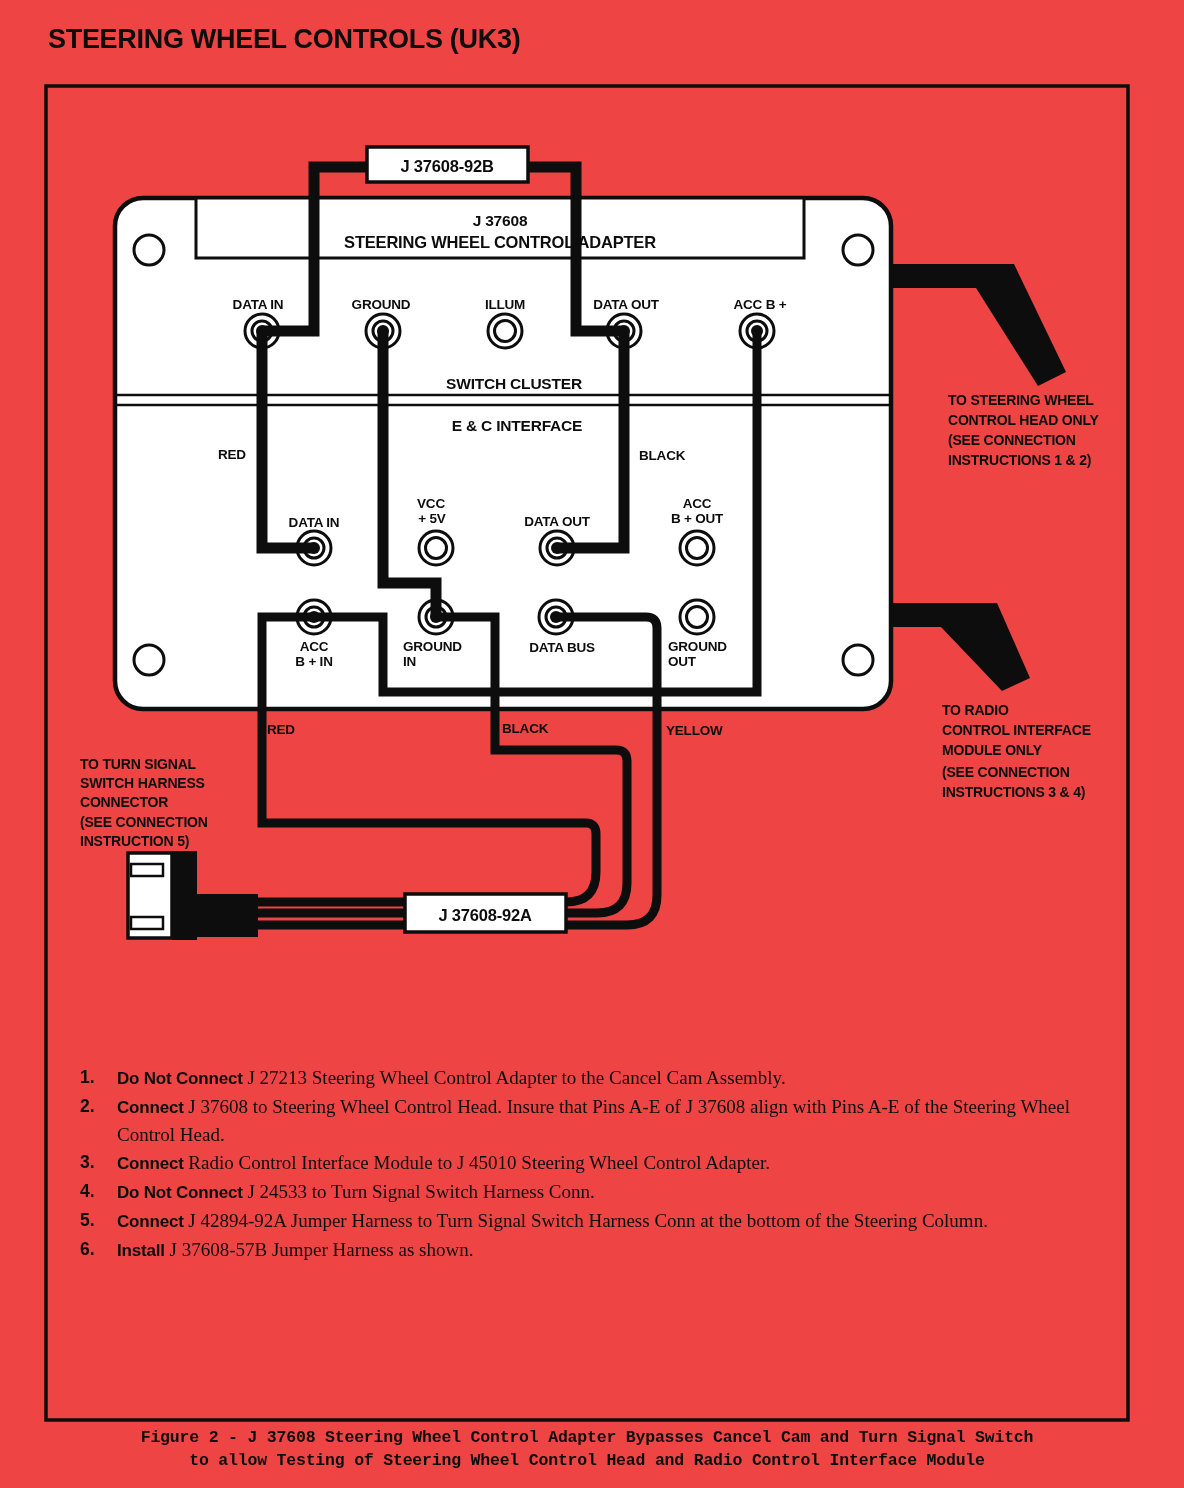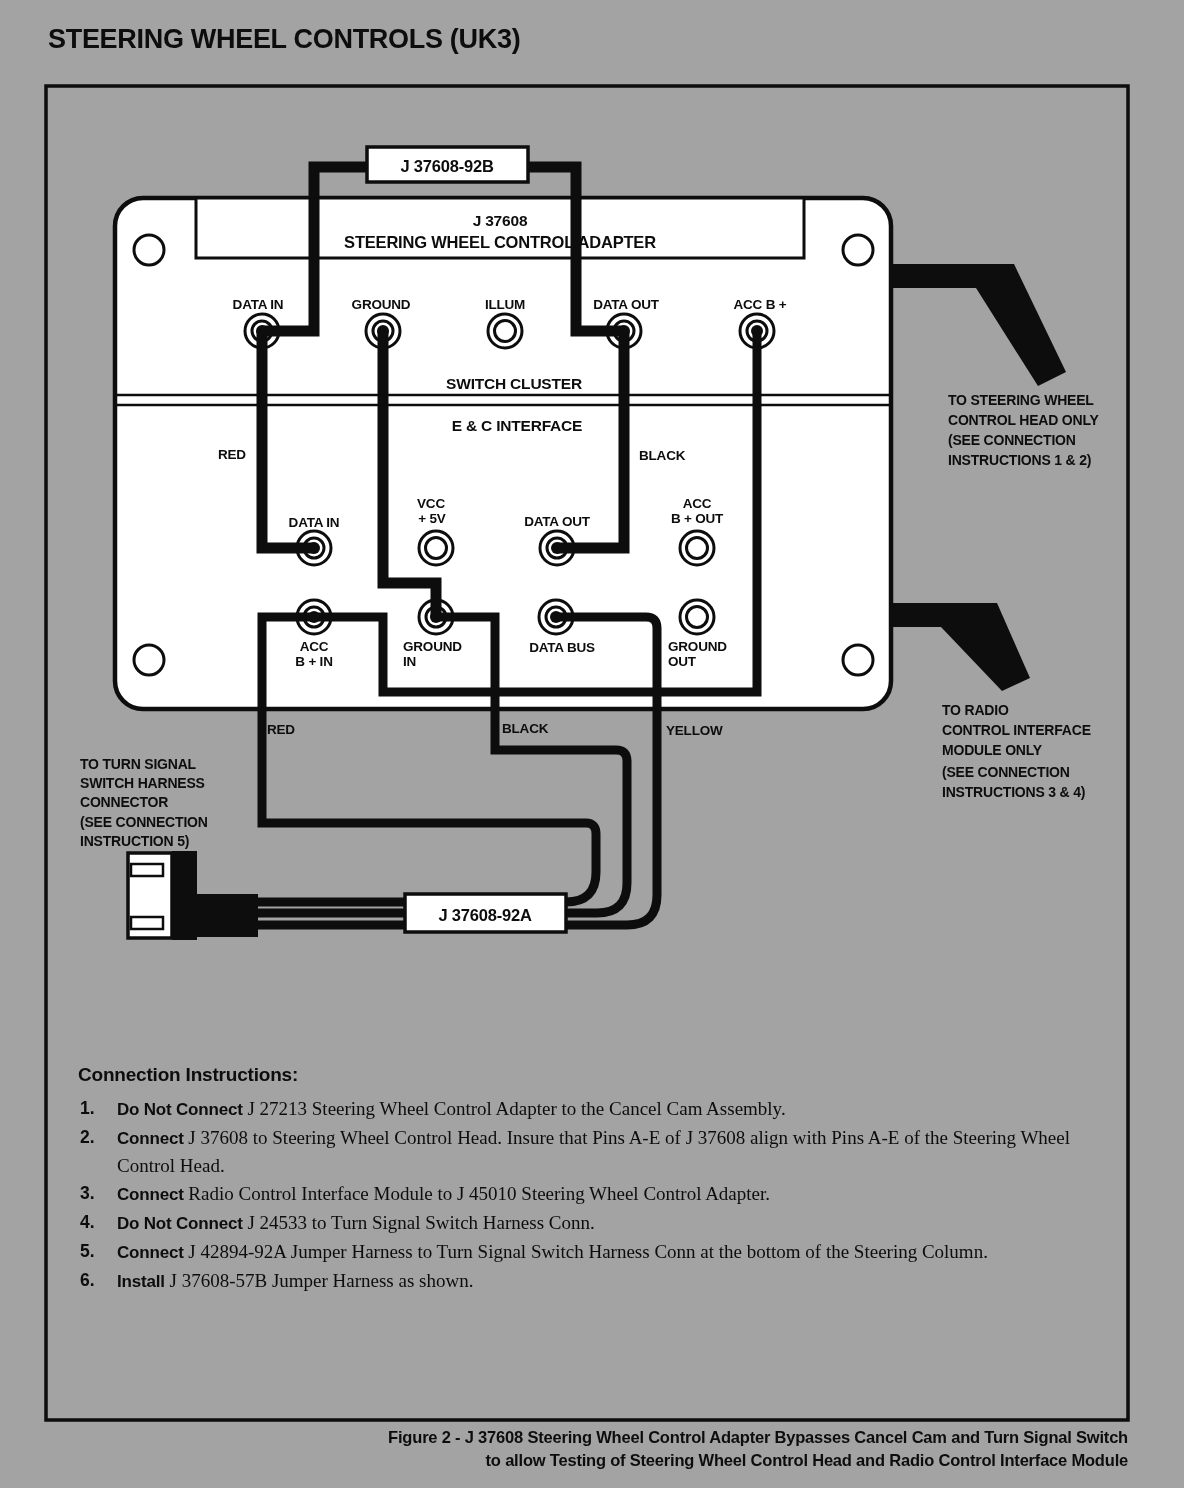--- a/index.html
+++ b/index.html
@@ -1,17 +1,17 @@
 <!DOCTYPE html>
 <html><head>
 <meta charset="utf-8">
 <style>
   html,body{margin:0;padding:0;background:#ffffff;}
   #stage{
-    position:relative;width:1184px;height:1488px;background:#a3a3a3;
+    position:relative;width:1184px;height:1488px;background:#ef4444;
     font-family:"Liberation Sans",sans-serif;color:#0d0d0d;overflow:hidden;
   }
   #page-title{
     position:absolute;left:48px;top:24px;margin:0;
     font-size:27px;font-weight:bold;letter-spacing:-0.3px;color:#0d0d0d;
   }
   #diagram-svg{position:absolute;left:0;top:0;}
   .tc{font-family:"Liberation Sans",sans-serif;font-weight:bold;fill:#0d0d0d;text-anchor:middle;}
   .tl{font-family:"Liberation Sans",sans-serif;font-weight:bold;fill:#0d0d0d;text-anchor:start;}
   .f13{font-size:13.5px;letter-spacing:-0.2px;}
@@ -30,22 +30,22 @@
     font-family:"Liberation Serif",serif;font-size:19px;line-height:27px;
   }
   .instr-num{
     position:absolute;left:2px;top:0;
     font-family:"Liberation Sans",sans-serif;font-weight:bold;font-size:17.5px;line-height:27px;
   }
   .instr-lead{
     font-family:"Liberation Sans",sans-serif;font-weight:bold;font-size:17px;letter-spacing:-0.2px;
   }
   #figure-caption{
-    position:absolute;left:46px;top:1426px;width:1082px;text-align:right;
-    font-family:Liberation Sans, sans-serif;font-weight:bold;font-size:16.5px;
+    position:absolute;left:46px;top:1426px;width:1082px;text-align:center;
+    font-family:Liberation Mono, monospace;font-weight:bold;font-size:16.5px;
     line-height:23px;letter-spacing:-0.2px;color:#0d0d0d;
   }
 </style>
 </head>
 <body>
 
 <div id="stage">
 
   <h1 id="page-title">STEERING WHEEL CONTROLS (UK3)</h1>
 
@@ -206,21 +206,20 @@
     <g>
       <text class="tl f14" x="80" y="769">TO TURN SIGNAL</text>
       <text class="tl f14" x="80" y="788">SWITCH HARNESS</text>
       <text class="tl f14" x="80" y="807">CONNECTOR</text>
       <text class="tl f14" x="80" y="827">(SEE CONNECTION</text>
       <text class="tl f14" x="80" y="846">INSTRUCTION 5)</text>
     </g>
   </svg>
 
   <div id="instructions">
-    <p class="heading">Connection Instructions:</p>
 
     <div class="instr-item">
       <span class="instr-num">1.</span>
       <span class="instr-lead">Do Not Connect</span><span> J 27213 Steering Wheel Control Adapter to the Cancel Cam Assembly.</span>
     </div>
     <div class="instr-item">
       <span class="instr-num">2.</span>
       <span class="instr-lead">Connect</span><span> J 37608 to Steering Wheel Control Head.  Insure that Pins A-E of J 37608 align with Pins A-E of the Steering Wheel Control Head.</span>
     </div>
     <div class="instr-item">

